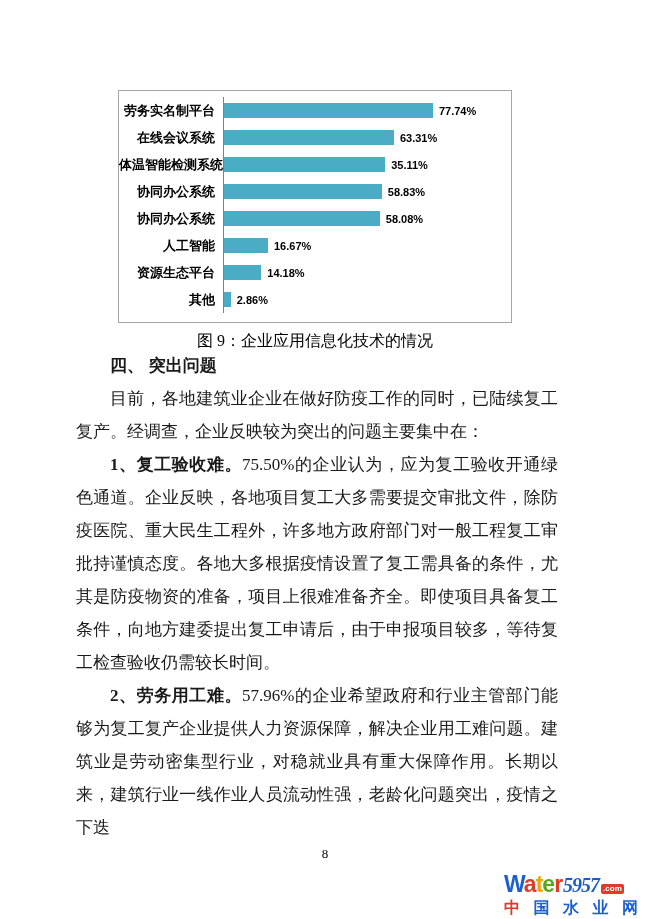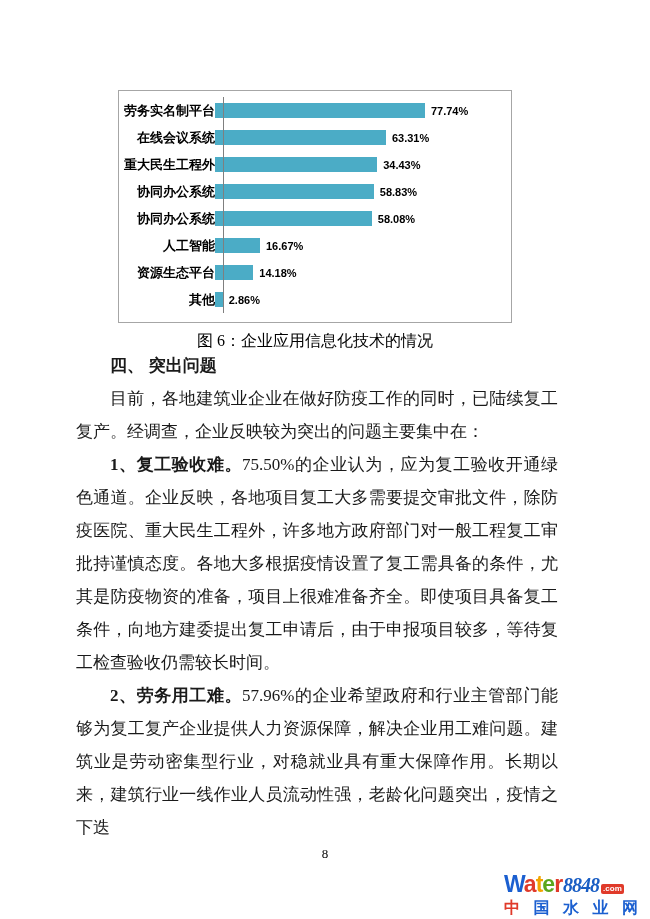--- a/index.html
+++ b/index.html
@@ -16,21 +16,21 @@
     position:absolute;left:118px;top:90px;
     width:394px;height:233px;
     border:1px solid #a6a6a6;
     box-sizing:border-box;
     background:#ffffff;
   }
   .chart-rows{position:absolute;left:0;top:6px;right:0;bottom:9px;}
   .axis{position:absolute;left:104px;top:6px;bottom:9px;width:1px;background:#7f7f7f;}
   .crow{display:flex;align-items:center;height:27px;}
   .clabel{
-    width:96px;padding-right:0;text-align:right;
+    width:96px;padding-right:8px;text-align:right;
     font-size:13px;font-weight:600;color:#000;
     font-family:Liberation Sans, sans-serif;
     white-space:nowrap;
   }
   .cplot{flex:1;display:flex;align-items:center;}
   .cbar{height:15px;background:#4BACC6;}
   .cval{
     margin-left:6px;
     font-family:"Liberation Sans", sans-serif;
     font-weight:bold;font-size:11px;color:#000;
@@ -94,24 +94,24 @@
           </div>
         </div>
         <div class="crow">
           <div class="clabel">在线会议系统</div>
           <div class="cplot">
             <div class="cbar" style="width: 170.937px; background: rgb(75, 172, 198);"></div>
             <span class="cval">63.31%</span>
           </div>
         </div>
         <div class="crow">
-          <div class="clabel">重大民生工程外</div>
+          <div class="clabel">体温智能检测系统</div>
           <div class="cplot">
             <div class="cbar" style="width: 162.189px; background: rgb(75, 172, 198);"></div>
-            <span class="cval">34.43%</span>
+            <span class="cval">35.11%</span>
           </div>
         </div>
         <div class="crow">
           <div class="clabel">协同办公系统</div>
           <div class="cplot">
             <div class="cbar" style="width: 158.841px; background: rgb(75, 172, 198);"></div>
             <span class="cval">58.83%</span>
           </div>
         </div>
         <div class="crow">
@@ -139,37 +139,37 @@
           <div class="clabel">其他</div>
           <div class="cplot">
             <div class="cbar" style="width: 7.722px; background: rgb(75, 172, 198);"></div>
             <span class="cval">2.86%</span>
           </div>
         </div>
       </div>
     <div class="axis"></div>
   </div>
 
-  <div class="caption">图 6：企业应用信息化技术的情况</div>
+  <div class="caption">图 9：企业应用信息化技术的情况</div>
 
   <div class="body-text">
     <h3 class="section-heading">四、 突出问题</h3>
     <div id="paras">
         <p class="para"><span>目前，各地建筑业企业在做好防疫工作的同时，已陆续复工复产。经调查，企业反映较为突出的问题主要集中在：</span></p>
         <p class="para"><span class="lead">1、复工验收难。</span><span>75.50%的企业认为，应为复工验收开通绿色通道。企业反映，各地项目复工大多需要提交审批文件，除防疫医院、重大民生工程外，许多地方政府部门对一般工程复工审批持谨慎态度。各地大多根据疫情设置了复工需具备的条件，尤其是防疫物资的准备，项目上很难准备齐全。即使项目具备复工条件，向地方建委提出复工申请后，由于申报项目较多，等待复工检查验收仍需较长时间。</span></p>
         <p class="para"><span class="lead">2、劳务用工难。</span><span>57.96%的企业希望政府和行业主管部门能够为复工复产企业提供人力资源保障，解决企业用工难问题。建筑业是劳动密集型行业，对稳就业具有重大保障作用。长期以来，建筑行业一线作业人员流动性强，老龄化问题突出，疫情之下迭</span></p>
       </div>
   </div>
 
   <div class="pageno">8</div>
 
   <div class="logo">
     <div class="logo-row1">
       <span class="logo-word" id="logo-word"><span style="color: rgb(27, 95, 208);">W</span><span style="color: rgb(224, 58, 42);">a</span><span style="color: rgb(242, 164, 0);">t</span><span style="color: rgb(90, 166, 30);">e</span><span style="color: rgb(224, 58, 42);">r</span></span>
-      <span class="logo-num">8848</span>
+      <span class="logo-num">5957</span>
       <span class="logo-tld">.com</span>
     </div>
     <div class="logo-row2" id="logo-tagline">
         <span style="color: rgb(224, 58, 42);">中</span>
         <span style="color: rgb(27, 95, 208);">国</span>
         <span style="color: rgb(27, 95, 208);">水</span>
         <span style="color: rgb(27, 95, 208);">业</span>
         <span style="color: rgb(27, 95, 208);">网</span>
       </div>
   </div>

